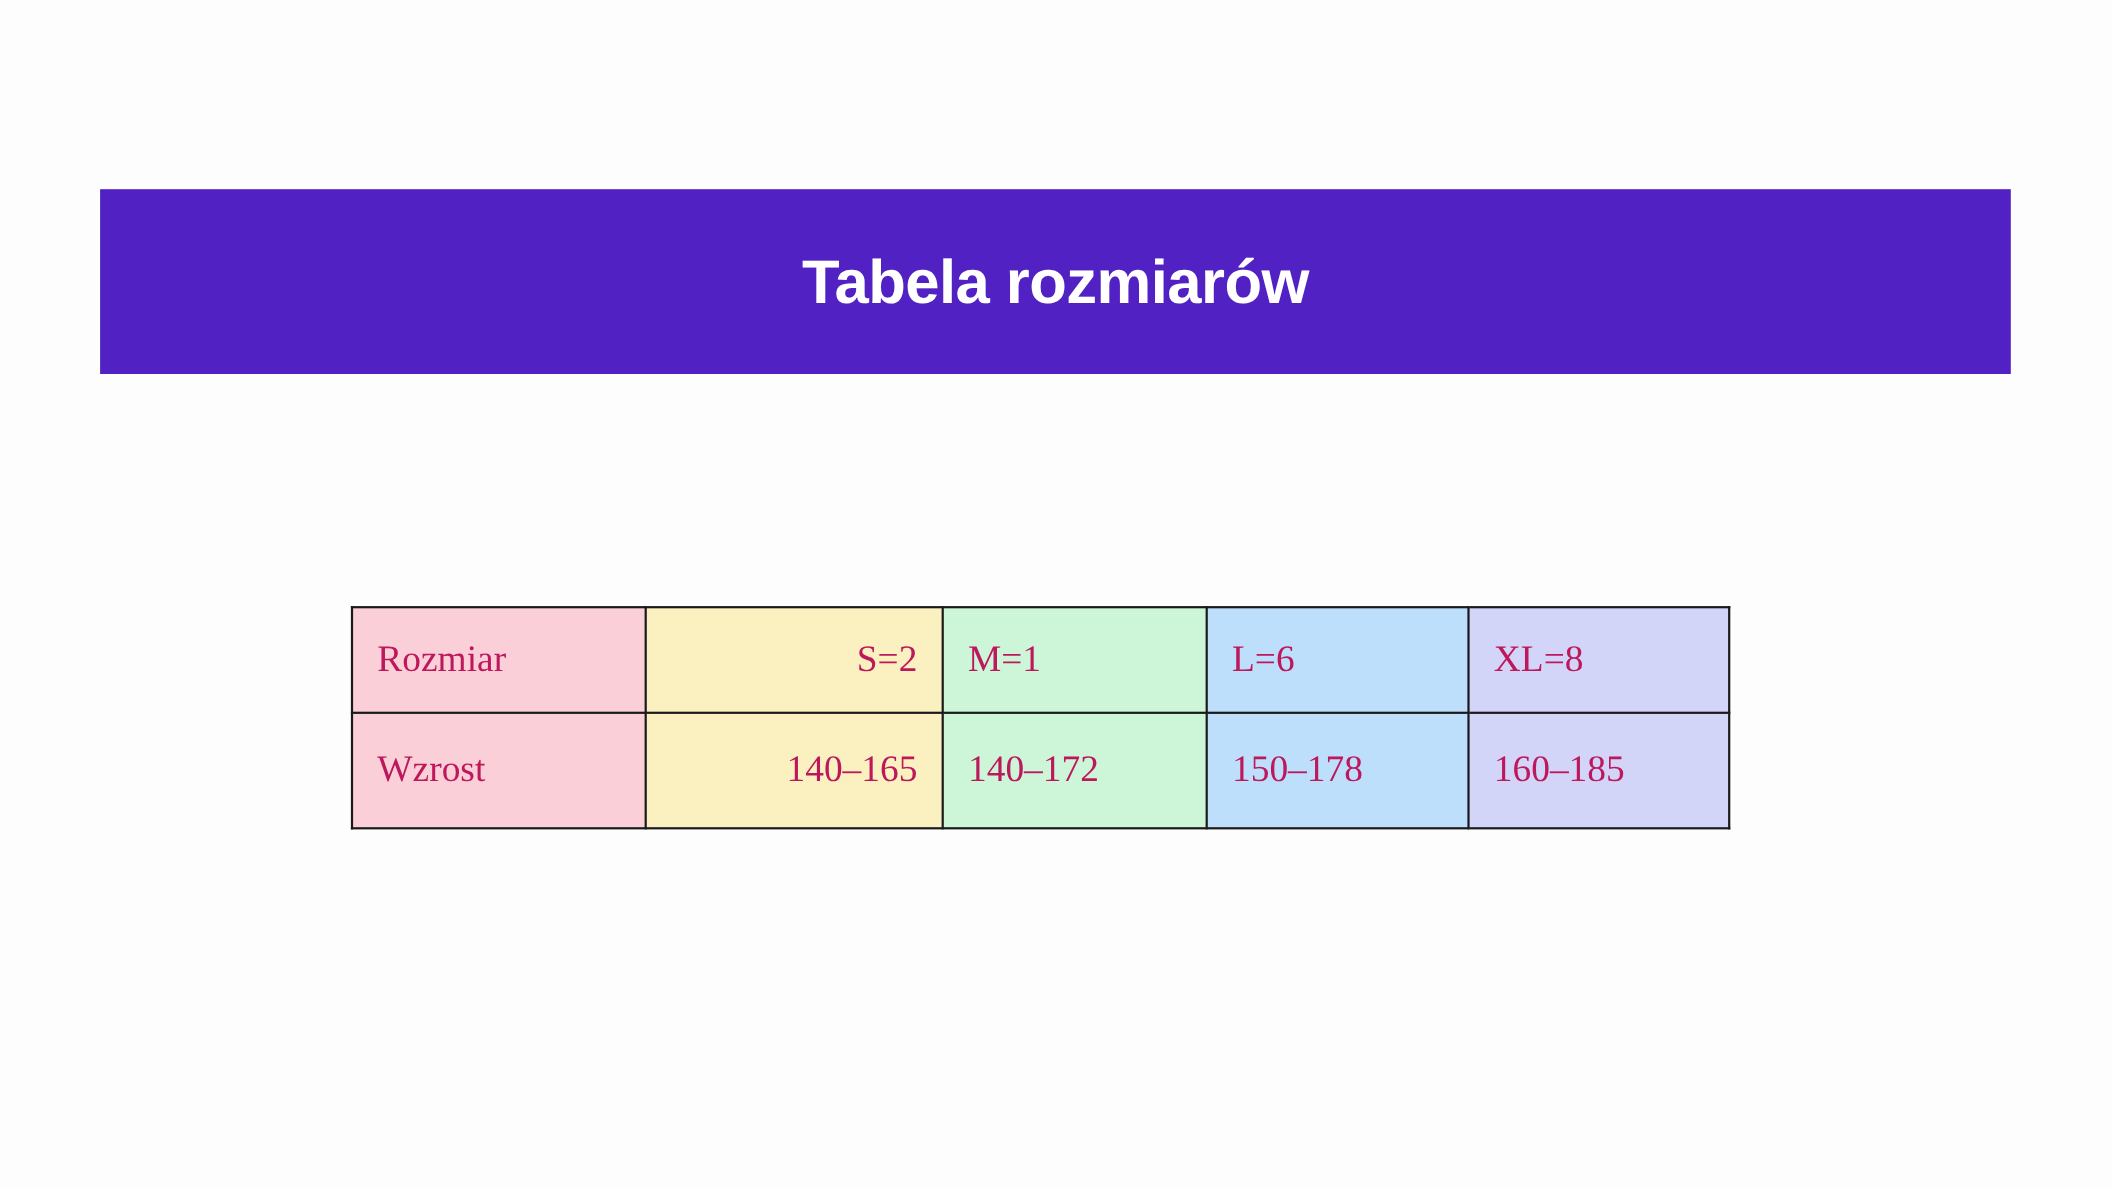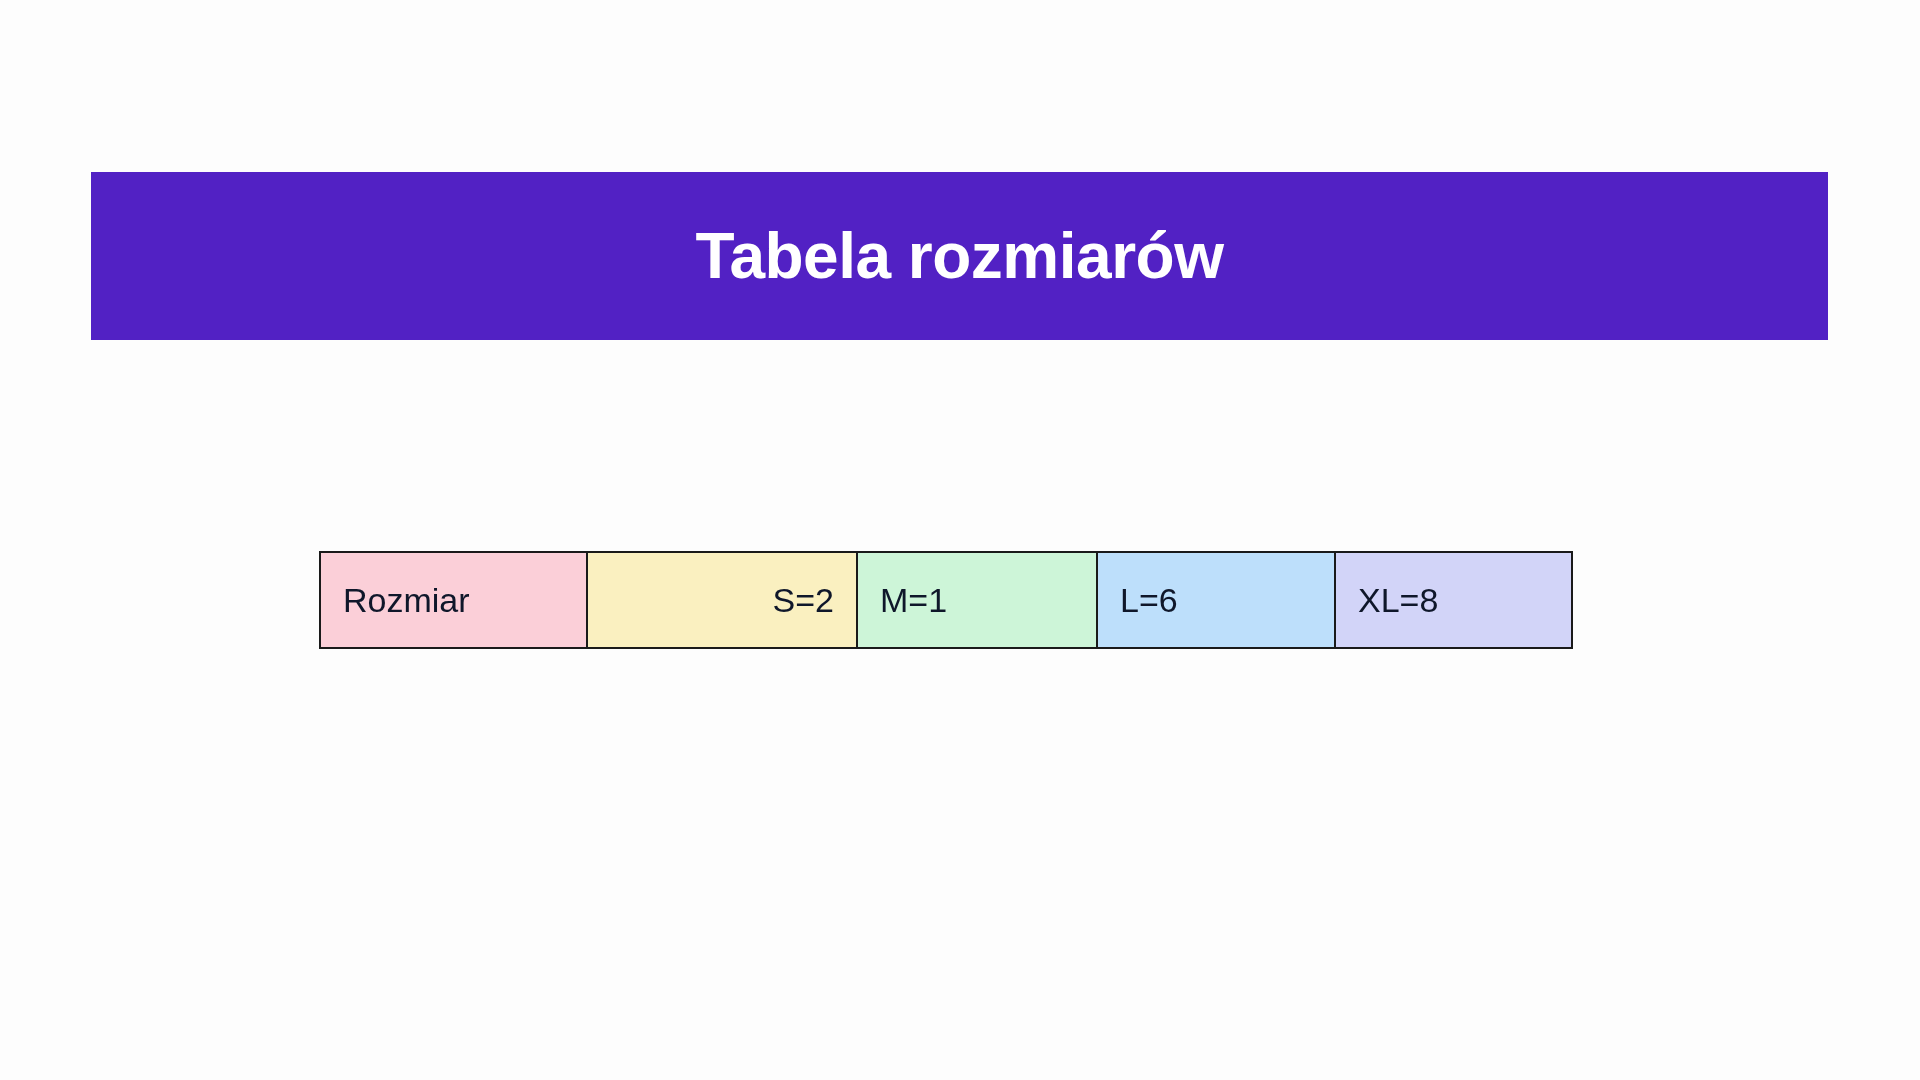--- a/index.html
+++ b/index.html
@@ -24,44 +24,44 @@
     height: 168px;
     background: #5221C4;
     display: flex;
     align-items: center;
     justify-content: center;
     box-sizing: border-box;
   }
   #title-text {
     color: #FFFFFF;
     font-family: "Liberation Sans", sans-serif;
-    font-size: 64px;
+    font-size: 56px;
     font-weight: bold;
     letter-spacing: -0.5px;
     line-height: 1;
     white-space: nowrap;
     user-select: none;
   }
 
   
   #size-table-wrap {
     position: absolute;
     left: 319px;
     top: 551px;
   }
   table#size-table {
     border-collapse: collapse;
     table-layout: fixed;
     border: 2px solid #1A1A1A;
   }
   table#size-table td {
     border: 2px solid #1A1A1A;
-    font-family: Liberation Sans, sans-serif;
+    font-family: Liberation Serif, serif;
     font-size: 34px;
-    color: #0f172a;
+    color: #be185d;
     padding: 0 22px;
     vertical-align: middle;
     line-height: 1.30;
     box-sizing: border-box;
   }
   
   col.c0 { width: 267px; }
   col.c1 { width: 270px; }
   col.c2 { width: 240px; }
   col.c3 { width: 238px; }
@@ -99,15 +99,22 @@
         <col class="c4">
     </colgroup>
     <tbody>
       <tr class="r0">
         <td class="tint-pink cell-label">Rozmiar</td>
         <td class="tint-yellow cell-value">S=2</td>
         <td class="tint-green cell-value">M=1</td>
         <td class="tint-blue cell-value">L=6</td>
         <td class="tint-lavender cell-value">XL=8</td>
       </tr>
+      <tr class="r1">
+        <td class="tint-pink cell-label">Wzrost</td>
+        <td class="tint-yellow cell-value">140–165</td>
+        <td class="tint-green cell-value">140–172</td>
+        <td class="tint-blue cell-value">150–178</td>
+        <td class="tint-lavender cell-value">160–185</td>
+      </tr>
     </tbody>
   </table>
 </div>
 
 </body></html>

